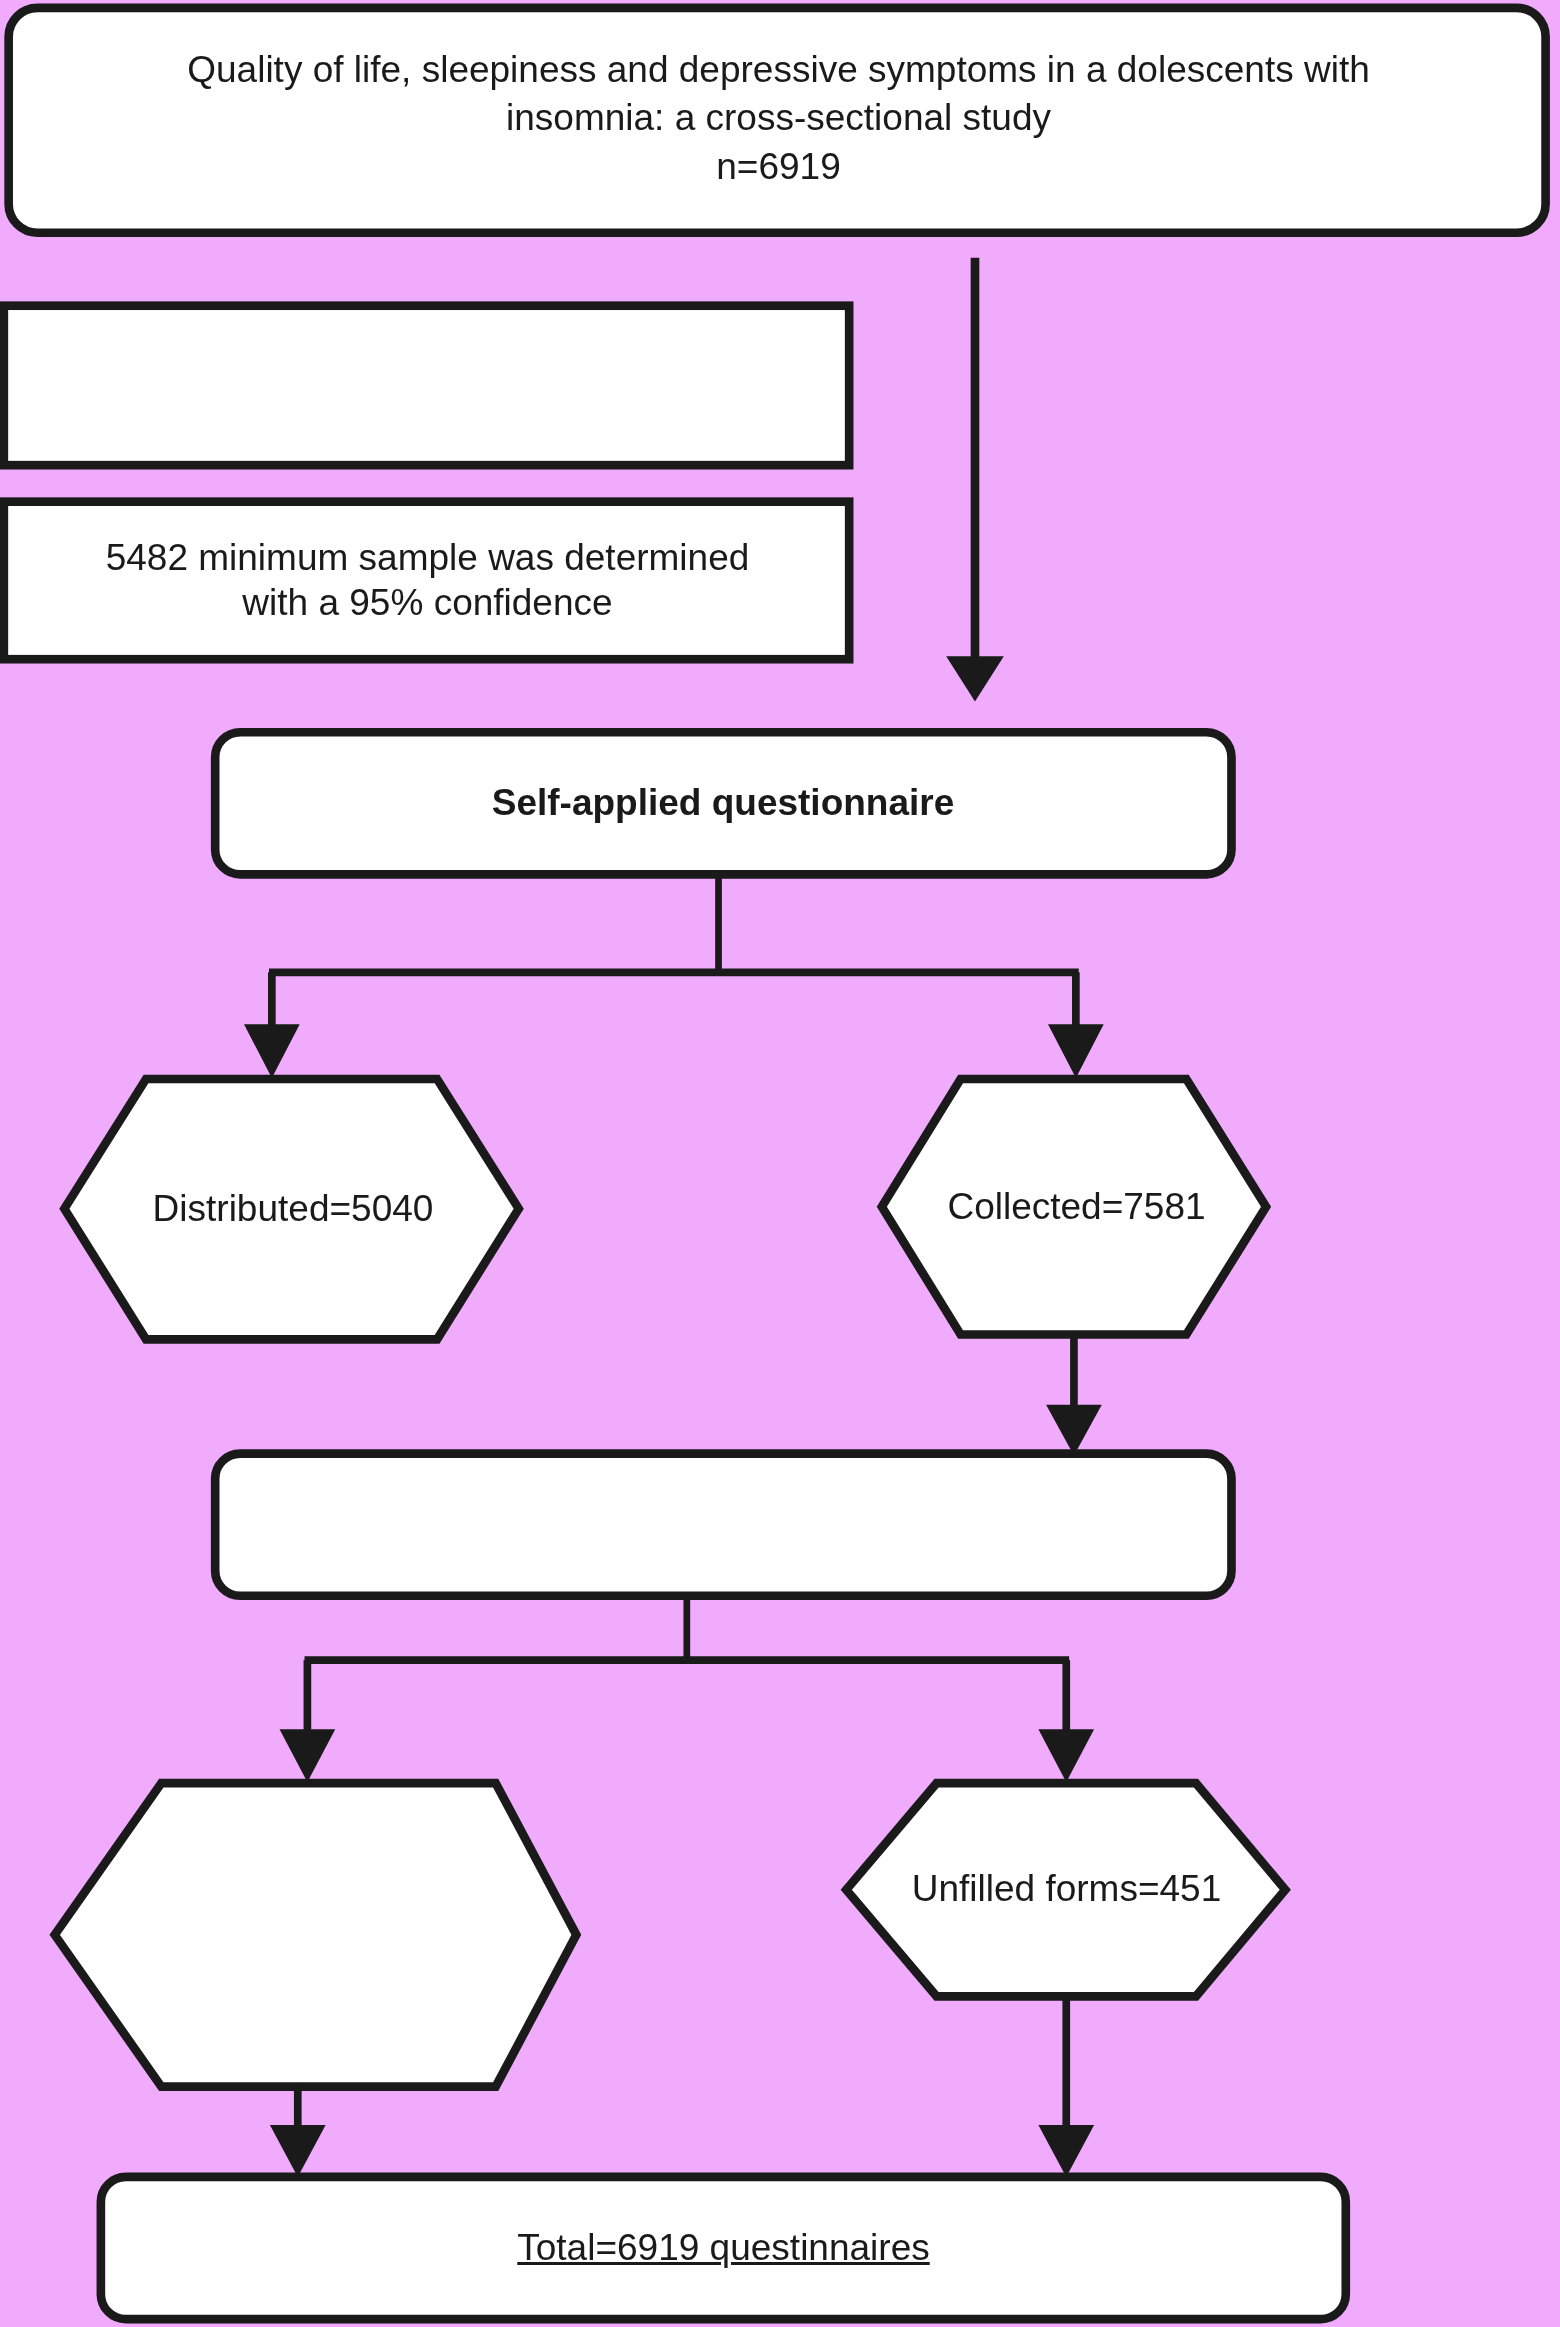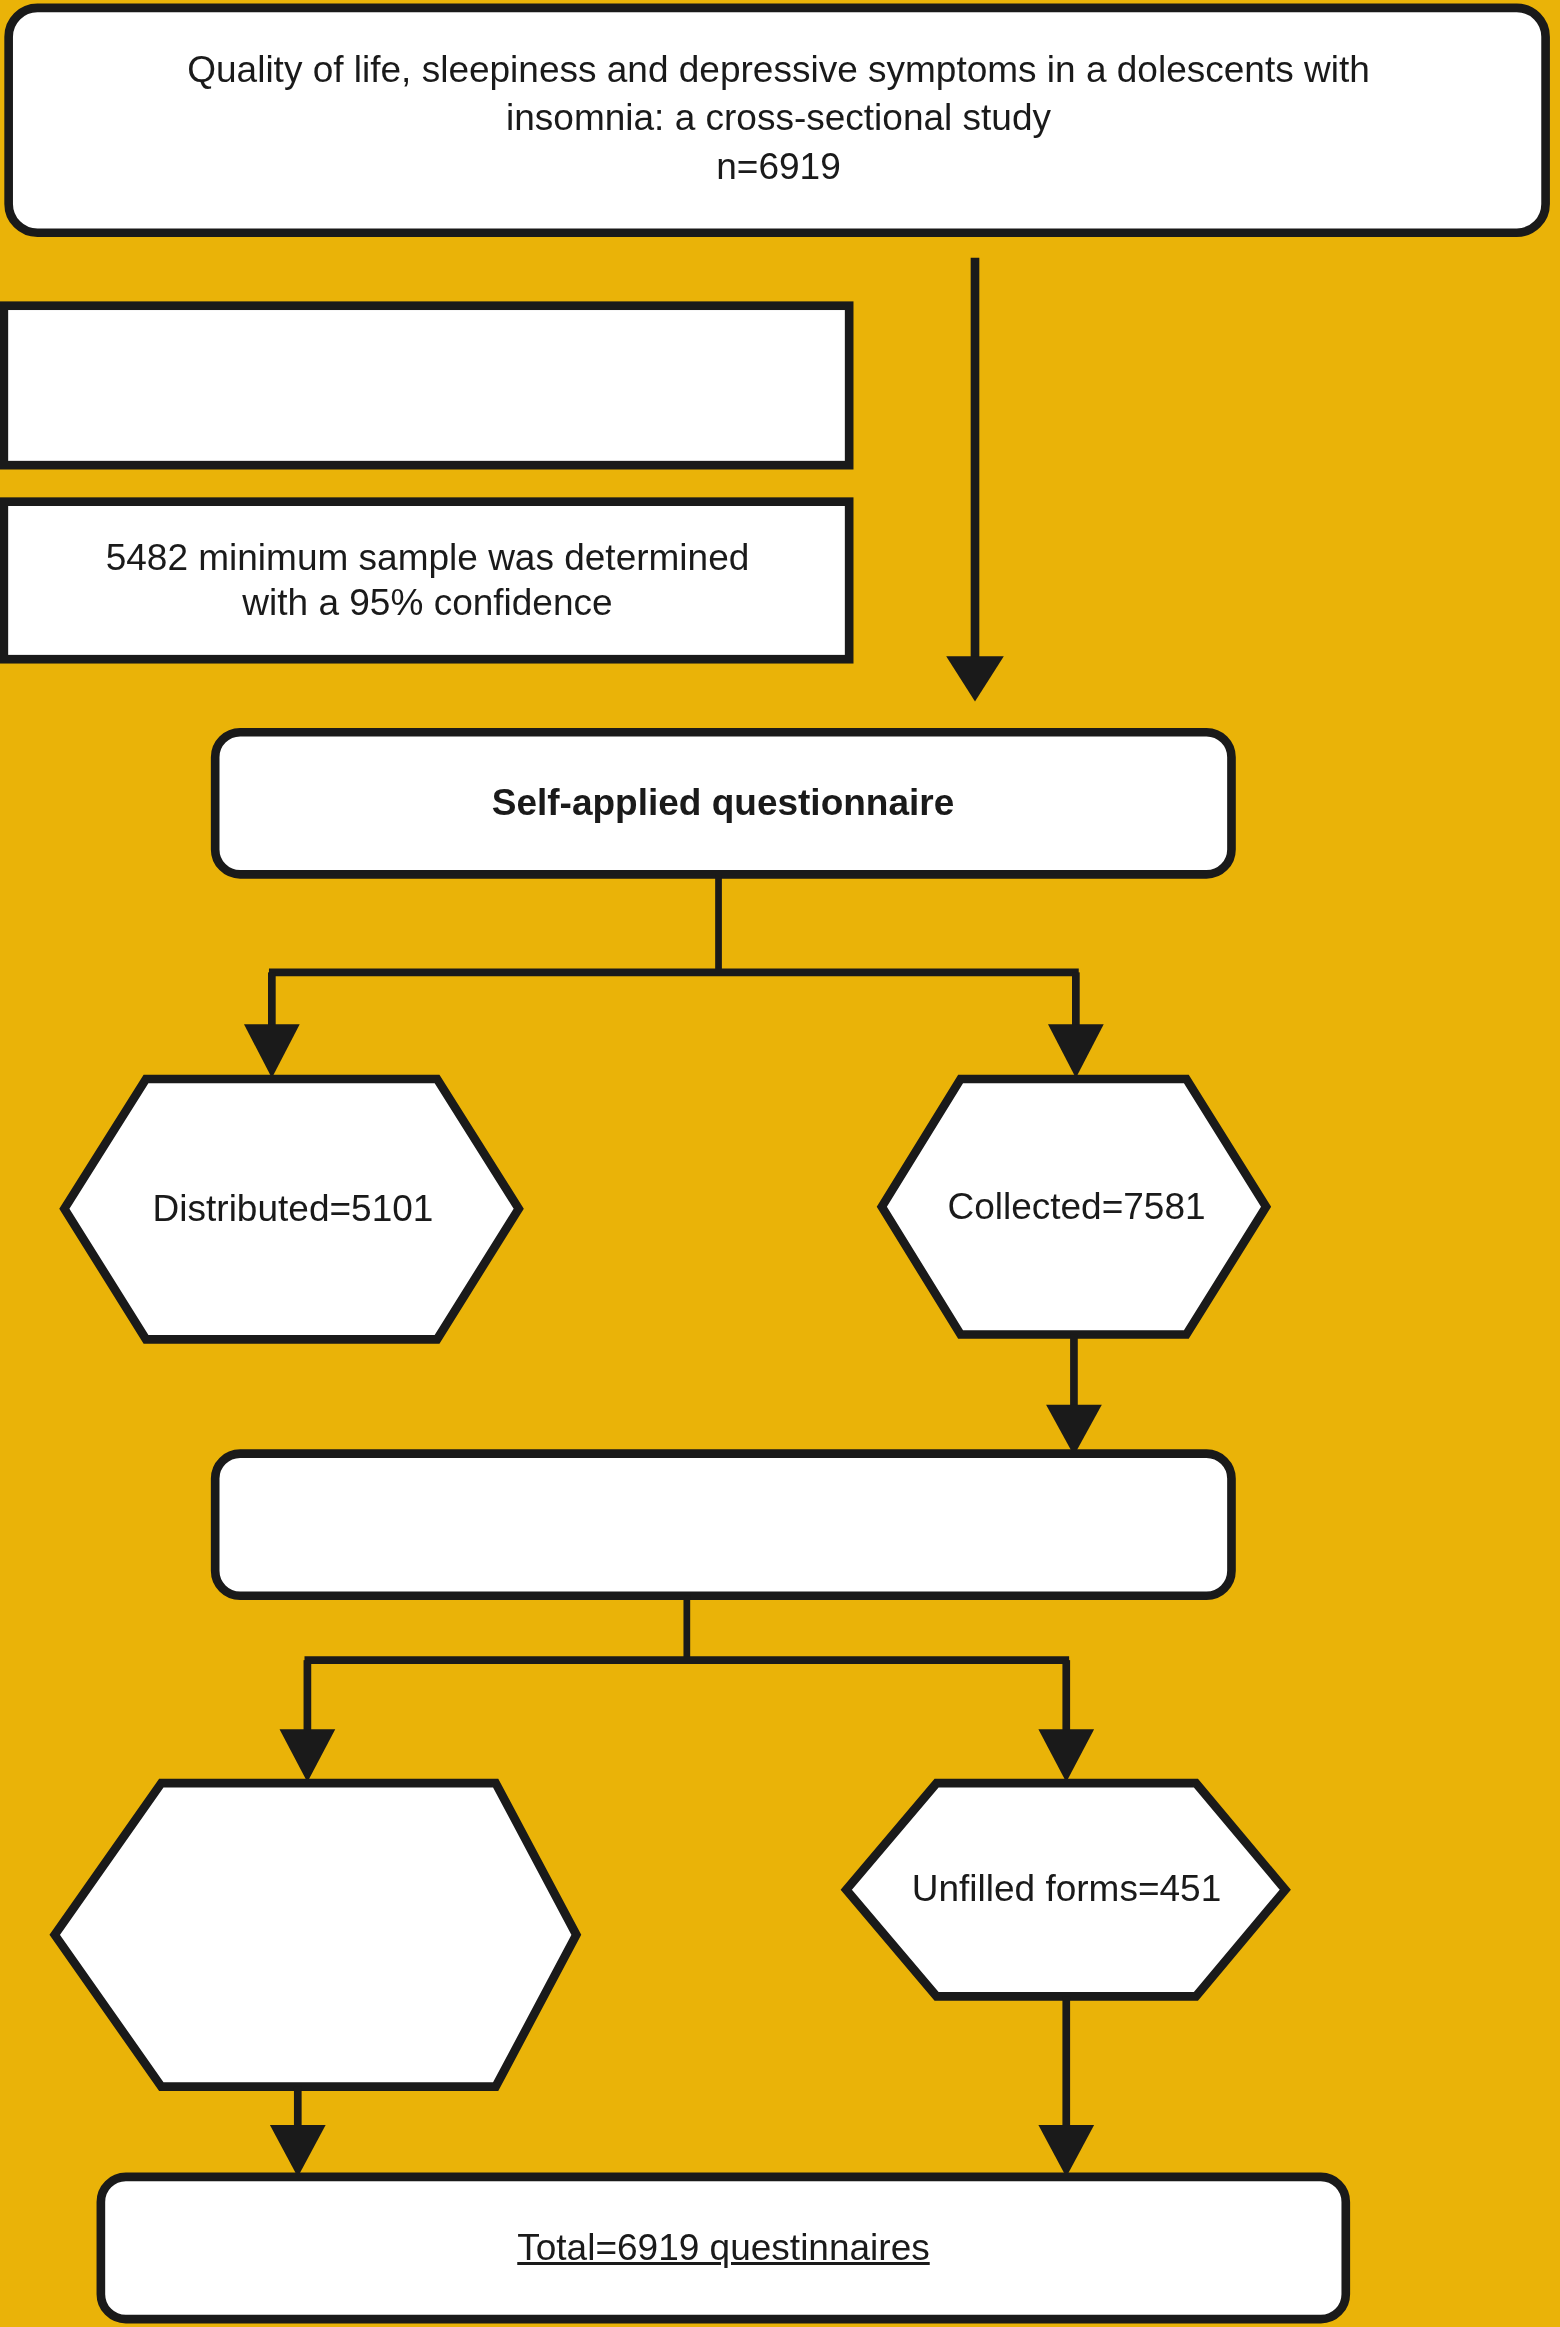--- a/index.html
+++ b/index.html
@@ -7,21 +7,21 @@
     padding: 0;
     background: #ffffff;
   }
   body {
     font-family: "Liberation Sans", sans-serif;
   }
   #flowchart-root {
     position: relative;
     width: 1560px;
     height: 2328px;
-    background: #eab308;
+    background: #f0abfc;
     overflow: hidden;
   }
   svg.chart-svg {
     position: absolute;
     left: 0;
     top: 0;
     width: 1560px;
     height: 2328px;
   }
   .node-label {
@@ -103,21 +103,21 @@
   <div class="node-label" style="left:58px; top:27px; width:1441px; height:183px; font-size:37px;">Quality of life, sleepiness and depressive symptoms in a dolescents with
 insomnia: a cross-sectional study
 n=6919</div>
 
 
   <div class="node-label tight" style="left:19px; top:507px; width:817px; height:146px; font-size:37px;">5482 minimum sample was determined
 with a 95% confidence</div>
 
   <div class="node-label" style="left:215px; top:732px; width:1016px; height:142px; font-size:37px;font-weight:bold;">Self-applied questionnaire</div>
 
-  <div class="node-label" style="left:77px; top:1079px; width:432px; height:260px; font-size:37px;">Distributed=5101</div>
+  <div class="node-label" style="left:77px; top:1079px; width:432px; height:260px; font-size:37px;">Distributed=5040</div>
 
   <div class="node-label" style="left:889px; top:1079px; width:375px; height:256px; font-size:37px;">Collected=7581</div>
 
 
 
   <div class="node-label" style="left:855px; top:1783px; width:423px; height:213px; font-size:37px;">Unfilled forms=451</div>
 
   <div class="node-label" style="left:101px; top:2177px; width:1245px; height:142px; font-size:37px;text-decoration:underline;">Total=6919 questinnaires</div>
 
 </div>

